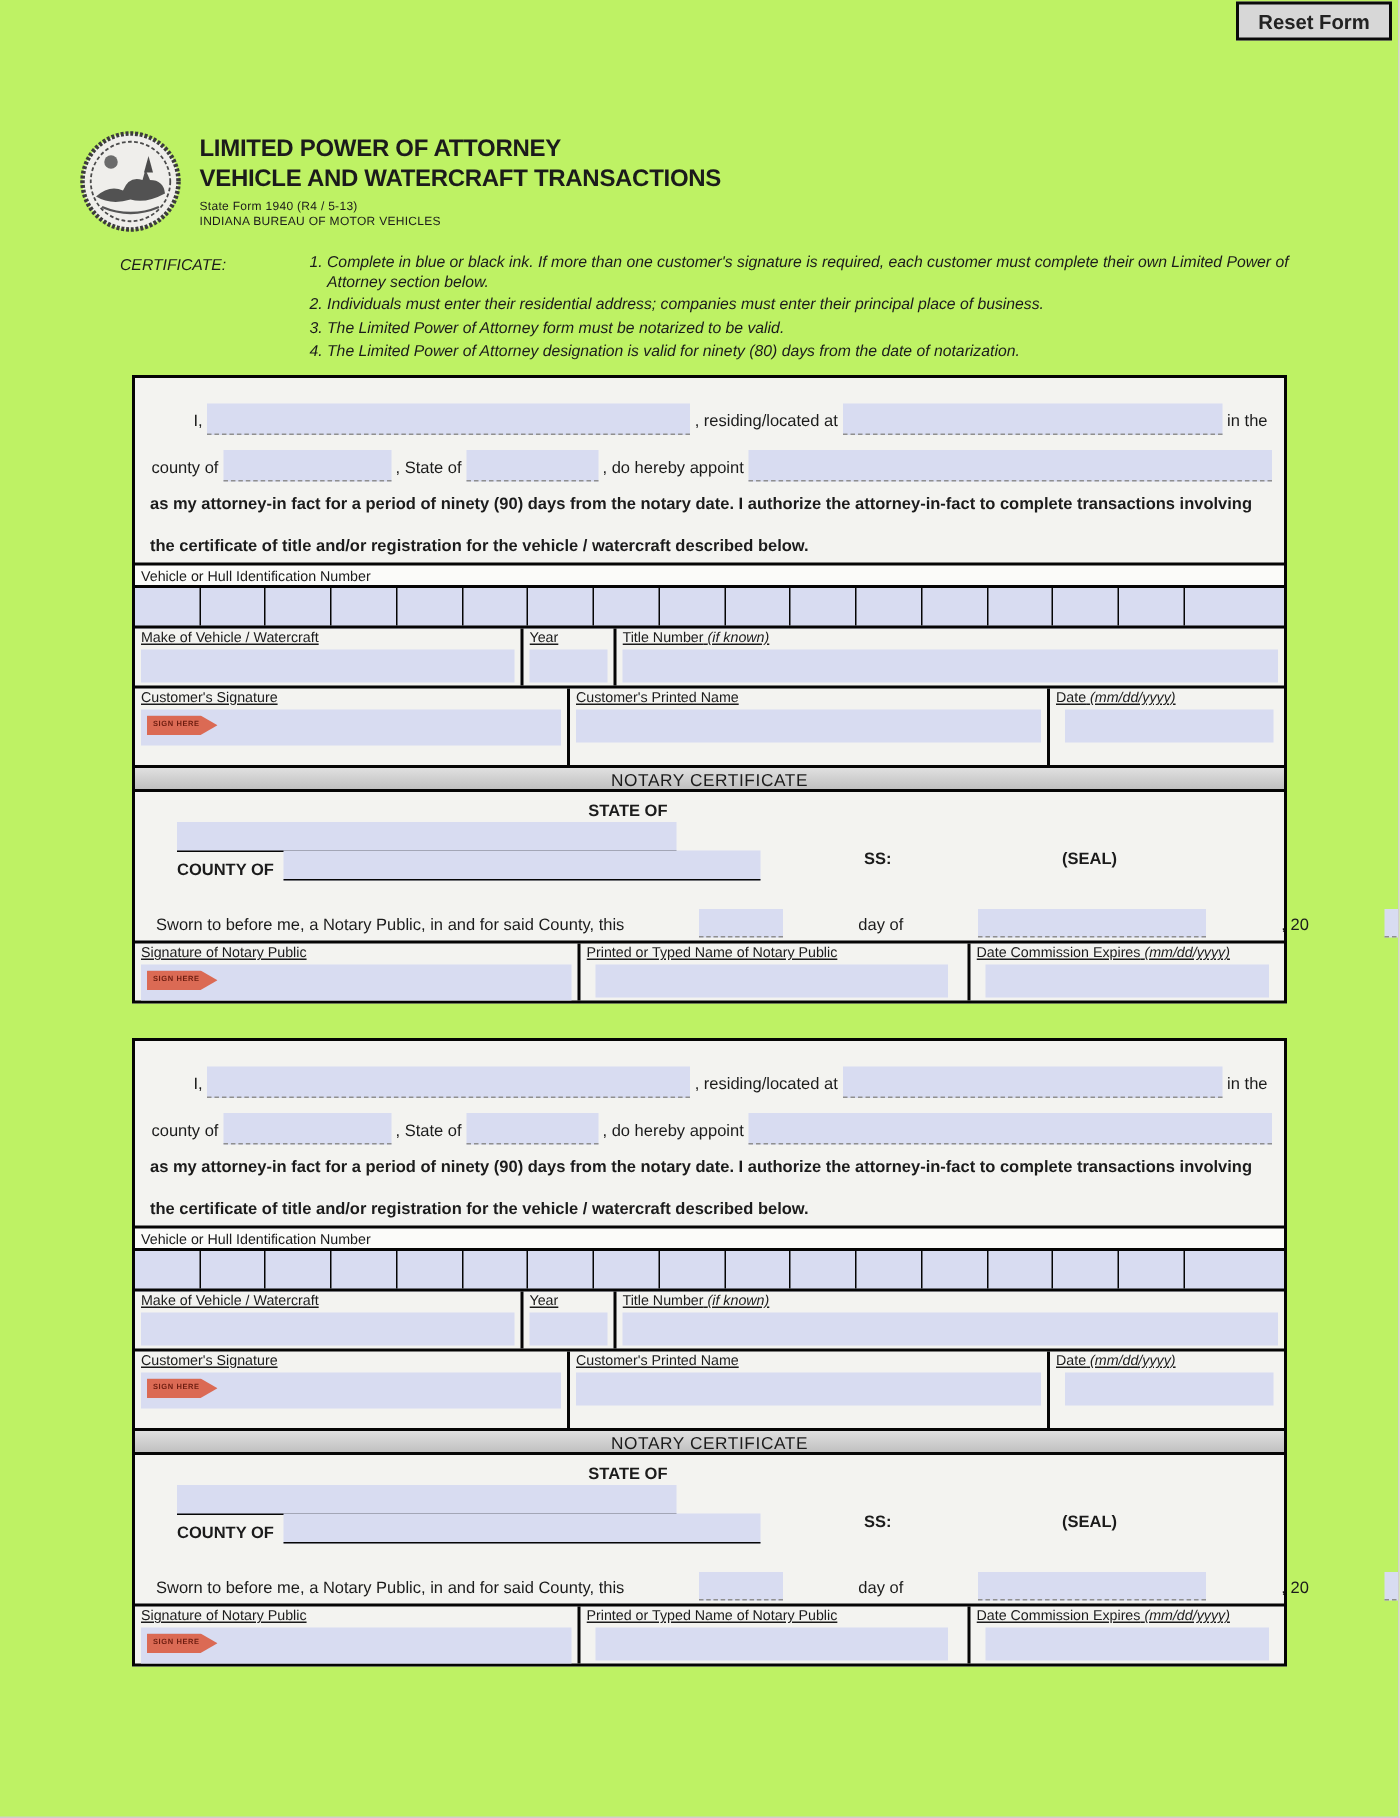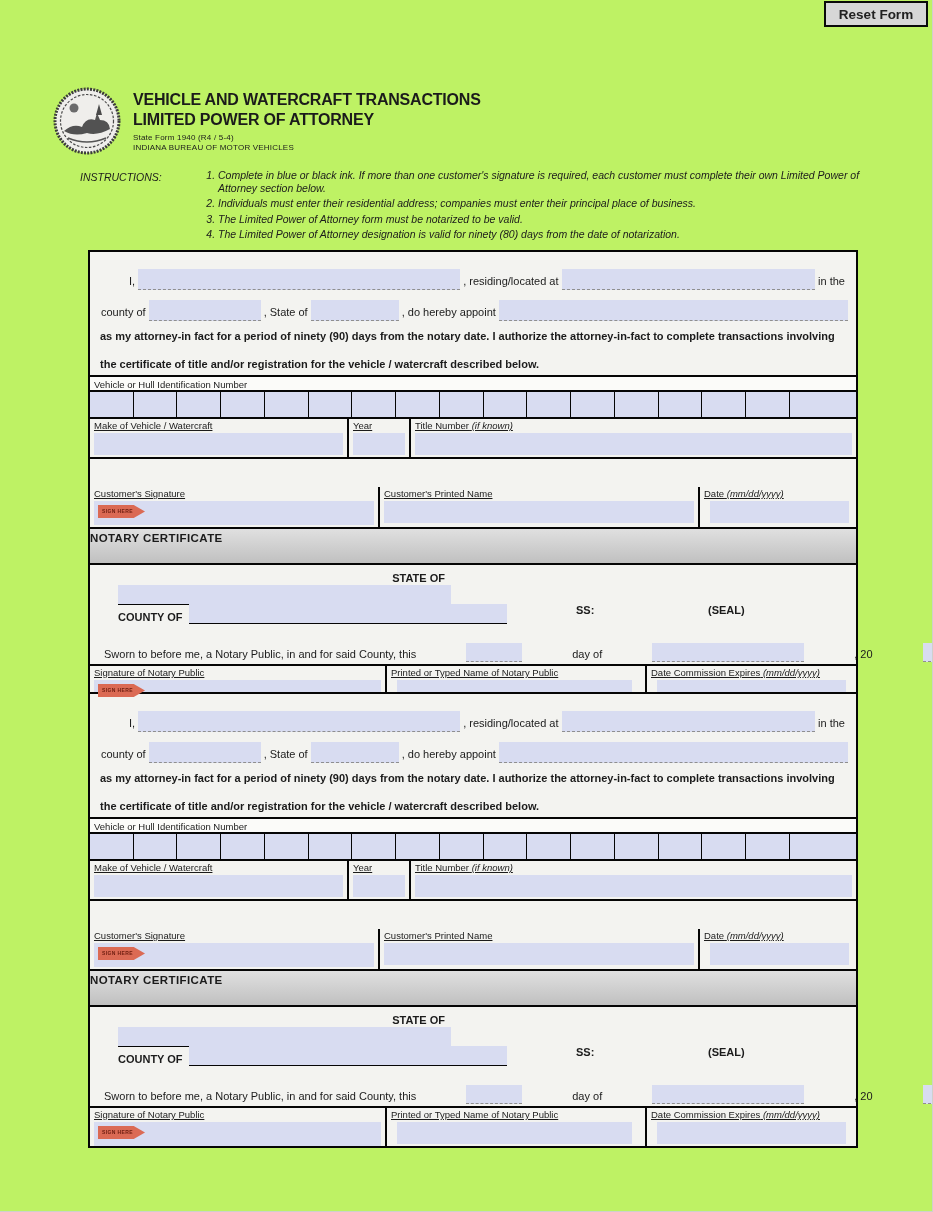--- a/index.html
+++ b/index.html
@@ -64,37 +64,37 @@
   .flabel { font-size:9.5px; line-height:12px; white-space:nowrap; overflow:hidden;text-decoration:underline; }
   .hint { font-style:italic; }
   .ffield {
     display:block; width:100%; background:#d8dcf1; border:0;
     height:22px; margin-top:1px; font:11px "Liberation Sans",sans-serif; padding:0 3px; color:#111;
   }
   .make-row { height:40px; }
   .col-make { width:257px; }
   .col-year { width:62px; }
   .col-titleno { flex:1; }
-  .cust-row { height:42px;margin-top:28px; }
+  .cust-row { height:53px; }
   .col-csig { width:288px; }
   .col-cname { width:320px; }
   .col-cdate { flex:1; }
   .sigfield { position:relative; height:24px; }
   .sign-arrow {
     position:absolute; left:4px; top:4px; width:47px; height:13px;
     background:#db6a54; clip-path:polygon(0 0,76% 0,100% 50%,76% 100%,0 100%);
     filter:drop-shadow(0 0 0.8px #7e2417);
     font:700 5px/13px "Liberation Sans",sans-serif; color:#6d1d10;
     padding-left:4px; letter-spacing:0.4px; z-index:2;
   }
   
   .notary-bar {
-    height:36px; background:linear-gradient(#e0e0e0,#c0c0c0);
-    border-bottom:2px solid #050505; 
-    font-size:11.5px; font-weight:700; line-height:19px; letter-spacing:0.4px;
+    height:16px; background:linear-gradient(#e0e0e0,#c0c0c0);
+    border-bottom:2px solid #050505; text-align:center;
+    font-size:11.5px; font-weight:400; line-height:19px; letter-spacing:0.4px;
   }
   .notary-body { position:relative; height:99px; font-size:11px; }
   .nline { position:absolute; left:28px; display:flex; align-items:flex-end; }
   .nline .nlabel { font-weight:700; padding:0 6px 1px 0; white-space:nowrap; }
   .nfield {
     background:#d8dcf1; border:0; border-bottom:1.5px solid #050505;
     height:20px; font:11px "Liberation Sans",sans-serif; padding:0 3px; color:#111;
   }
   .state-line { top:7px;flex-direction:column; }  .state-line .nfield { width:333px; }
   .county-line { top:39px; } .county-line .nfield { width:318px; }
@@ -120,30 +120,30 @@
   <svg class="seal" viewBox="0 0 70 70">
     <circle cx="35" cy="35" r="32" fill="#efeeeb" stroke="#3c3c3c" stroke-width="3" stroke-dasharray="2 1.2"></circle>
     <circle cx="35" cy="35" r="26.5" fill="none" stroke="#4a4a4a" stroke-width="1.2" stroke-dasharray="2.5 1.6"></circle>
     <path d="M12 45 q9 -8 18 -4 q4 -10 13 -7 l2 -7 3 7 q9 0 10 9 q-13 7 -23 4 q-13 4 -23 -2 z" fill="#525252"></path>
     <path d="M47 18 l3 11 -6 0 z" fill="#4a4a4a"></path>
     <circle cx="22" cy="22" r="4.5" fill="#6b6b6b"></circle>
     <path d="M16 52 q19 8 38 0" fill="none" stroke="#555" stroke-width="1.6"></path>
   </svg>
 
   <div class="header-text">
+    <div class="title-line">LIMITED POWER OF ATTORNEY</div>
     <div class="title-line">VEHICLE AND WATERCRAFT TRANSACTIONS</div>
-    <div class="title-line">LIMITED POWER OF ATTORNEY</div>
     <div class="form-meta">
-      <div>State Form 1940 (R4 / 5-4)</div>
+      <div>State Form 1940 (R4 / 5-13)</div>
       <div>INDIANA BUREAU OF MOTOR VEHICLES</div>
     </div>
   </div>
 
   <div class="instructions">
-    <span class="ins-label">INSTRUCTIONS:</span>
+    <span class="ins-label">CERTIFICATE:</span>
     <ol>
       <li>Complete in blue or black ink. If more than one customer's signature is required, each customer must complete their own Limited Power of Attorney section below.</li>
       <li>Individuals must enter their residential address; companies must enter their principal place of business.</li>
       <li>The Limited Power of Attorney form must be notarized to be valid.</li>
       <li>The Limited Power of Attorney designation is valid for ninety (80) days from the date of notarization.</li>
     </ol>
   </div>
 
   <div id="sections">
     <section class="poa-section">

